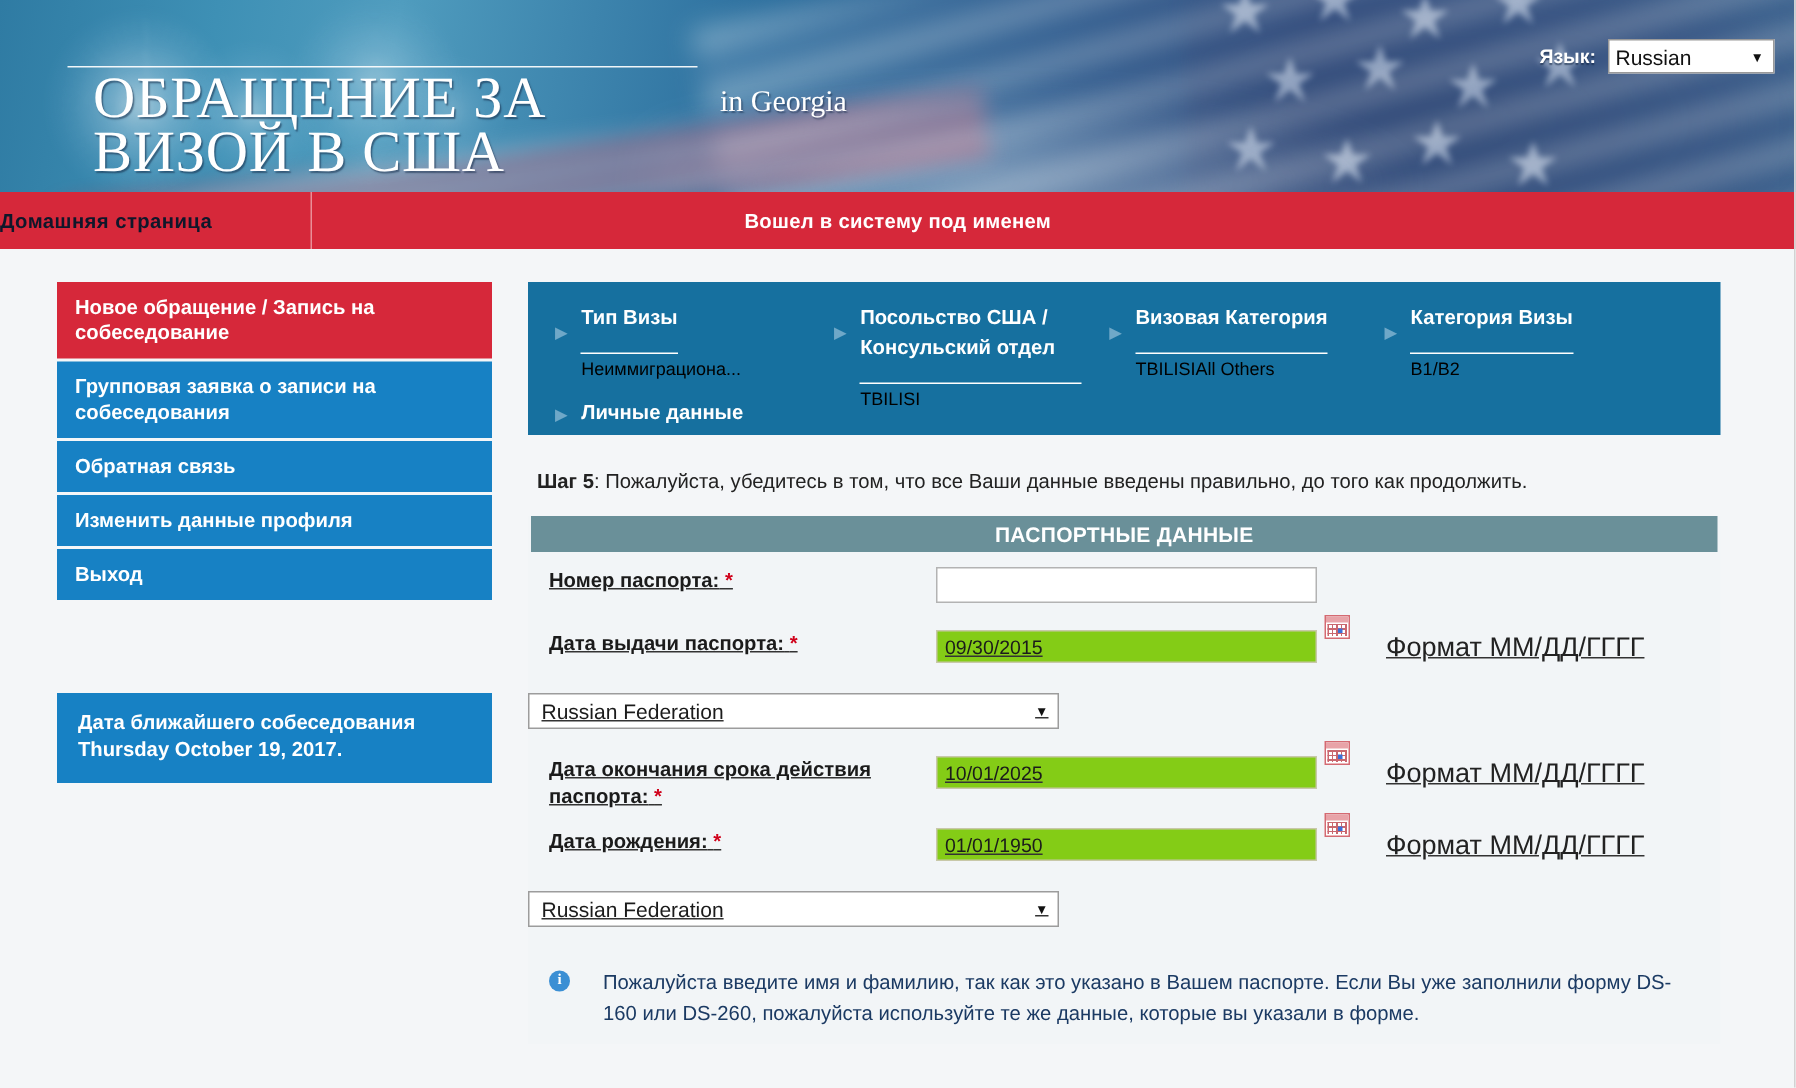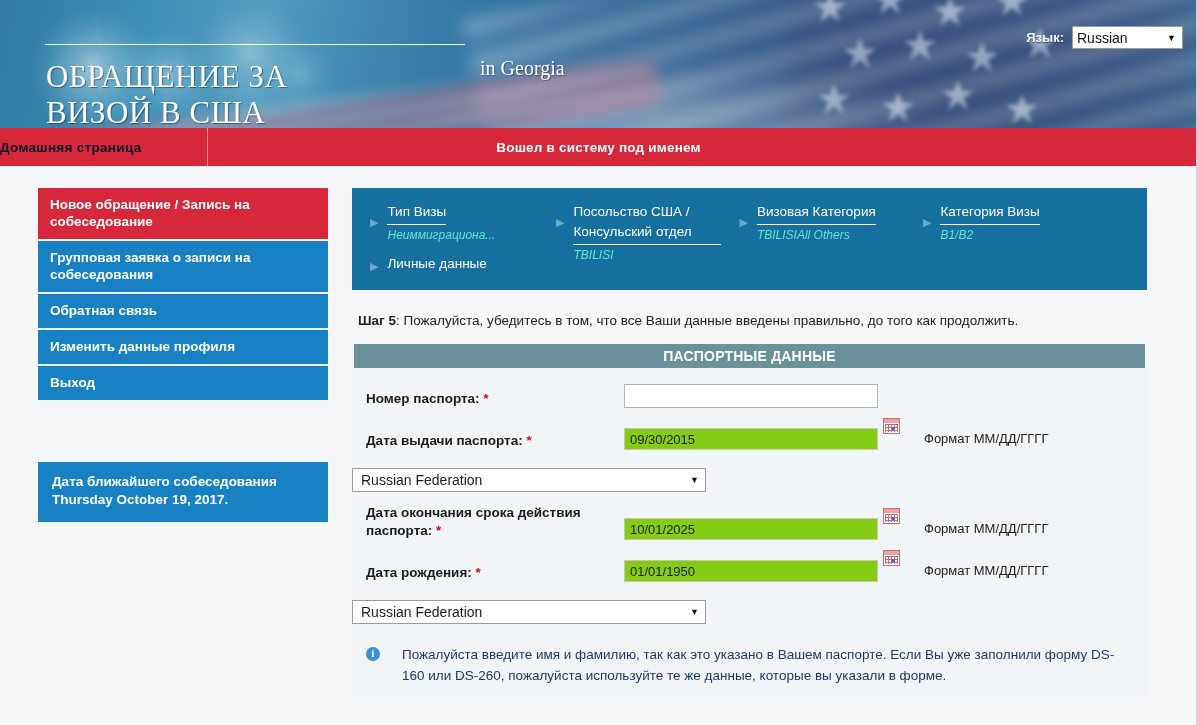--- a/index.html
+++ b/index.html
@@ -112,30 +112,29 @@
   }
 
   .banner-rule {
     position: absolute;
     left: 45px; top: 44px;
     width: 420px; height: 1px;
     background: rgba(255,255,255,.92);
   }
   .banner-title {
     position: absolute;
-    left: 46px; top: 48px;
+    left: 62px; top: 48px;
     width: 520px;
     font-family: "Liberation Serif", "DejaVu Serif", serif;
-    font-size: 31px;
+    font-size: 39px;
     line-height: 36px;
     letter-spacing: .5px;
     color: #ffffff;
     text-shadow: 1px 1px 1px rgba(20,40,70,.55);
     white-space: pre-line;
-    margin-top: 11px;
   }
   .banner-sub {
     position: absolute;
     left: 480px; top: 57px;
     font-family: "Liberation Serif", "DejaVu Serif", serif;
     font-size: 20px;
     color: #ffffff;
     text-shadow: 1px 1px 1px rgba(20,40,70,.5);
   }
   .lang-wrap {
@@ -263,33 +262,32 @@
     font-size: 11px;
     line-height: 18px;
     margin-right: 9px;
     margin-top: 11px;
     flex: 0 0 auto;
   }
   .step-body { padding-top: 0; }
   .step-title {
     color: #ffffff;
     font-size: 13.5px;
-    font-weight: normal;
+    font-weight: bold;
     line-height: 20px;
     border-bottom: 1px solid #ffffff;
     display: inline-block;
-    padding-bottom: 2px;
+    padding-bottom: 13px;
   }
   .step-title.noline { border-bottom: none; }
   .step-val {
-    color: #5eead4;
+    color: #000000;
     font-size: 12px;
     line-height: 17px;
     padding-top: 2px;
-    font-style: italic;
   }
   .step-col1 { width: 168px; }
   .step-sub2 {
     display: flex;
     align-items: flex-start;
     margin-top: 10px;
   }
   .step-sub2 .arrow { margin-top: 3px; }
   .w-emb { width: 148px; }
   .w-cat { width: 148px; }
@@ -312,23 +310,24 @@
     font-weight: bold;
     text-align: center;
     height: 24px;
     line-height: 24px;
     letter-spacing: .2px;
     margin: 0 2px;
   }
   .form-rows { padding: 10px 0 0 0; }
   .row {
     display: flex;
-    align-items: flex-end;
+    align-items: flex-start;
     min-height: 30px;
     margin-bottom: 12px;
+    text-decoration: underline;
   }
   .lbl {
     width: 272px;
     flex: 0 0 auto;
     padding-left: 14px;
     box-sizing: border-box;
     font-size: 13.5px;
     font-weight: bold;
     color: #1b1b1b;
     line-height: 18px;
@@ -384,21 +383,21 @@
     position:absolute; left:1px; right:1px; top:5px; bottom:1px;
     background:
       repeating-linear-gradient(to right, #c9676f 0 1px, transparent 1px 3px),
       repeating-linear-gradient(to bottom, #c9676f 0 1px, transparent 1px 3px);
   }
   .cal-btn .cal-dot {
     position:absolute; left:8px; top:8px; width:3px; height:3px; background:#3a6fd8;
   }
   .fmt {
     margin-left: 24px;
-    font-size: 13px;
+    font-size: 18px;
     color: #222;
     line-height: 22px;
   }
   .select-box {
     width: 354px;
     height: 24px;
     border: 1px solid #9c9c9c;
     background: #ffffff;
     box-sizing: border-box;
     display: flex;

